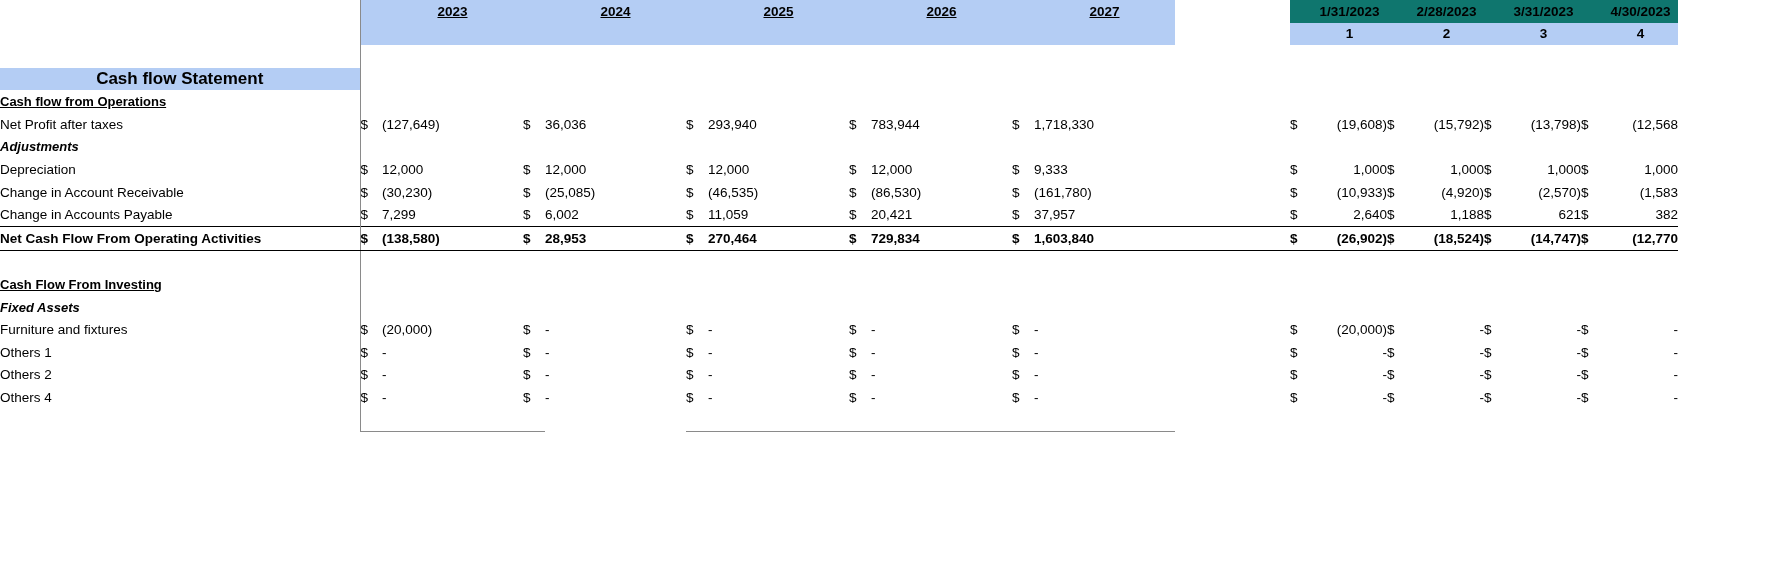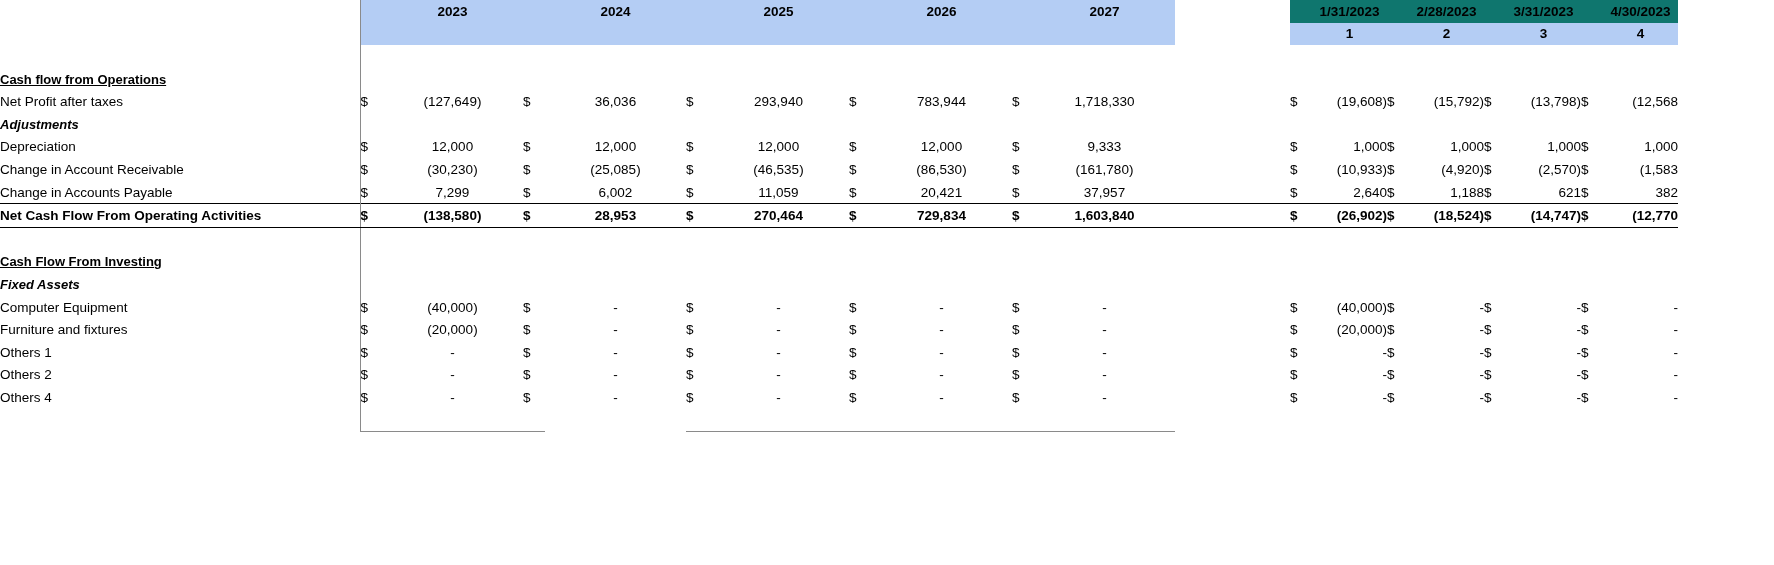--- a/index.html
+++ b/index.html
@@ -43,37 +43,38 @@
   .label-cell {
     padding-left: 4px;
     padding-right: 4px;
   }
   .dollar {
     text-align: left;
     padding-left: 6px;
     font-size: 13.5px;
   }
   .num {
-    text-align: center;
+    text-align: left;
     padding-right: 10px;
     font-size: 13.5px;
   }
   .mnum {
     text-align: right;
     padding-right: 8px;
     font-size: 13.5px;
   }
 
   
   .yr-head {
     background: #b4cdf4;
     font-weight: bold;
     text-align: center;
     font-size: 13.5px;
     height: 24px;
+    text-decoration: underline;
   }
   .yr-head-blank {
     background: #b4cdf4;
     height: 24px;
   }
   .mo-head {
     background: #0f766e;
     font-weight: bold;
     text-align: center;
     font-size: 13.5px;
@@ -189,20 +190,24 @@
       <td class="mo-idx">3</td>
       <td class="mo-idx"></td>
       <td class="mo-idx">4</td>
     </tr>
 
     <tr class="empty-row">
       <td class="vsep"></td>
       <td colspan="20"></td>
     </tr>
 
+    <tr>
+      <td class="title-cell vsep">Cash flow Statement</td>
+      <td colspan="20"></td>
+    </tr>
 
     <tr>
       <td class="label-cell section-hdr vsep">Cash flow from Operations</td>
       <td colspan="20"></td>
     </tr>
 
     <tr>
       <td class="label-cell vsep">Net Profit after taxes</td>
       <td class="dollar">$</td>
       <td class="num">(127,649)</td>
@@ -331,42 +336,20 @@
     <tr>
       <td class="label-cell section-hdr vsep">Cash Flow From Investing</td>
       <td colspan="20"></td>
     </tr>
 
     <tr>
       <td class="label-cell italic-hdr vsep">Fixed Assets</td>
       <td colspan="20"></td>
     </tr>
 
-    <tr>
-      <td class="label-cell vsep">Computer Equipment</td>
-      <td class="dollar">$</td>
-      <td class="num">(40,000)</td>
-      <td class="dollar">$</td>
-      <td class="num">-</td>
-      <td class="dollar">$</td>
-      <td class="num">-</td>
-      <td class="dollar">$</td>
-      <td class="num">-</td>
-      <td class="dollar">$</td>
-      <td class="num">-</td>
-      <td></td>
-      <td class="dollar">$</td>
-      <td class="mnum">(40,000)</td>
-      <td class="dollar">$</td>
-      <td class="mnum">-</td>
-      <td class="dollar">$</td>
-      <td class="mnum">-</td>
-      <td class="dollar">$</td>
-      <td class="mnum">-</td>
-    </tr>
 
     <tr>
       <td class="label-cell vsep">Furniture and fixtures</td>
       <td class="dollar">$</td>
       <td class="num">(20,000)</td>
       <td class="dollar">$</td>
       <td class="num">-</td>
       <td class="dollar">$</td>
       <td class="num">-</td>
       <td class="dollar">$</td>

